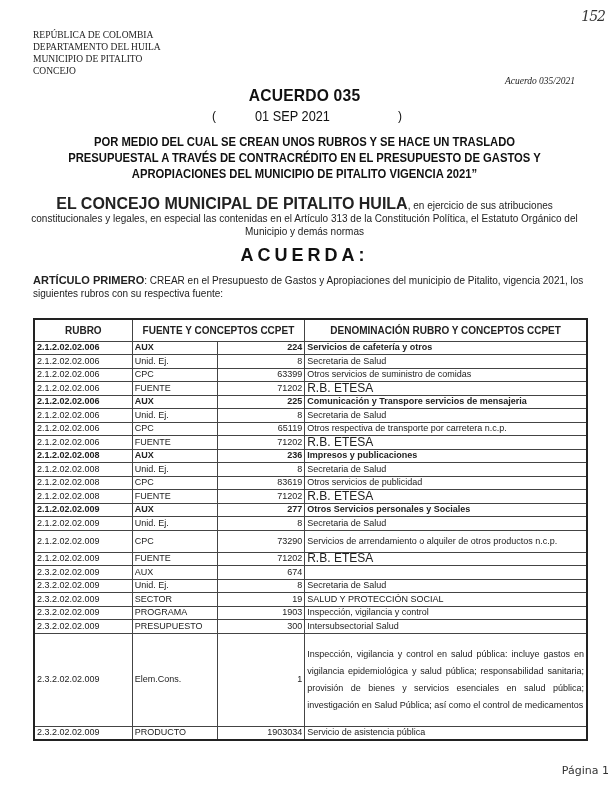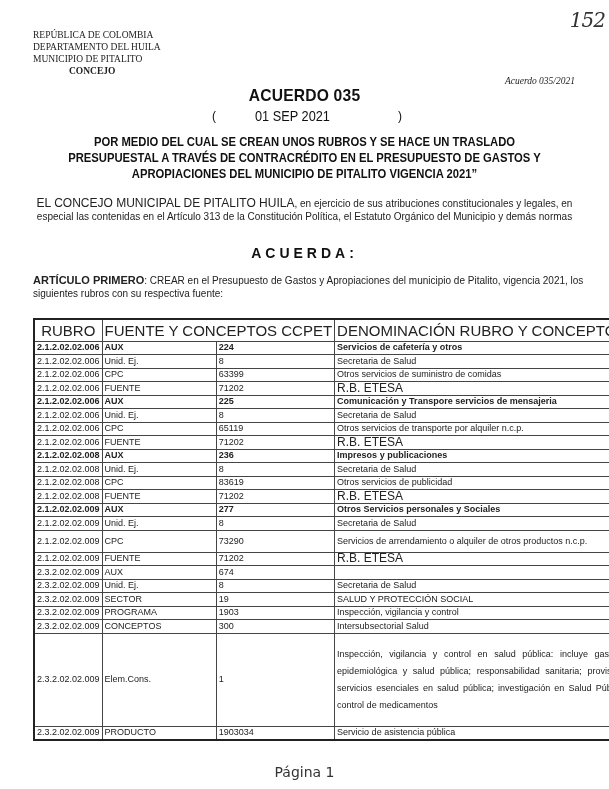--- a/index.html
+++ b/index.html
@@ -1,30 +1,30 @@
 <!DOCTYPE html>
 <html><head>
   <meta charset="utf-8">
   <style>
     * { margin: 0; padding: 0; box-sizing: border-box; }
     html, body { width: 609px; height: 789px; background: #ffffff; overflow: hidden; }
     body { position: relative; font-family: "Liberation Sans", sans-serif; color: #111; }
 
     .page-mark {
       position: absolute; right: 4px; top: 8px;
-      font-family: "DejaVu Serif", serif; font-style: italic; font-size: 20px; color: #333;
+      font-family: "DejaVu Serif", serif; font-style: italic; font-size: 14px; color: #333;
       letter-spacing: -1px;
     }
 
     .letterhead {
       position: absolute; left: 33px; top: 29px;
       font-family: "Liberation Serif", serif; font-size: 9.5px; line-height: 12px; color: #222;
       text-transform: uppercase;
     }
-    .letterhead .bold { font-weight: bold; margin-left: 36px; }
+    .letterhead .bold { font-weight: normal; }
 
     .acuerdo-ref {
       position: absolute; right: 34px; top: 76px;
       font-family: "Liberation Serif", serif; font-style: italic; font-size: 9.5px; color: #222;
     }
 
     .title {
       position: absolute; left: 0; width: 609px; top: 86px; text-align: center;
       font-family: "Liberation Sans", sans-serif; font-weight: bold; font-size: 17px;
       transform: scaleX(0.92); letter-spacing: 0.2px;
@@ -41,56 +41,56 @@
     .subtitle {
       position: absolute; left: 20px; width: 569px; top: 134px; text-align: center;
       font-weight: bold; font-size: 12.5px; line-height: 16px;
       transform: scaleX(0.9);
     }
 
     .intro {
       position: absolute; left: 26px; width: 557px; top: 197px; text-align: center;
       font-size: 10px; line-height: 13px; color: #222;
     }
-    .intro .strong { font-weight: normal; font-size: 12px; }
+    .intro .strong { font-weight: bold; font-size: 16px; }
 
     .acuerda {
       position: absolute; left: 0; width: 609px; top: 245px; text-align: center;
-      font-weight: bold; font-size: 14px; letter-spacing: 4px;
+      font-weight: bold; font-size: 18px; letter-spacing: 4px;
     }
 
     .articulo {
       position: absolute; left: 33px; width: 560px; top: 274px;
       font-size: 10px; line-height: 13px; color: #222;
     }
     .articulo .strong { font-weight: bold; font-size: 11px; }
 
     table.budget {
       position: absolute; left: 33px; top: 318px; width: 555px;
       border-collapse: collapse; font-size: 9px; color: #222;
       border: 2px solid #222;
     }
     table.budget td, table.budget th {
       border: 1px solid #444; padding: 0 2px; height: 13.5px; line-height: 11px;
       vertical-align: middle; white-space: nowrap;
     }
-    table.budget th { font-weight: normal; height: 22px; font-size: 15px; text-align: center; }
+    table.budget th { font-weight: bold; height: 22px; font-size: 10px; text-align: center; }
     table.budget col.c1 { width: 99px; }
     table.budget col.c2 { width: 85px; }
     table.budget col.c3 { width: 88px; }
     table.budget col.c4 { width: 283px; }
-    table.budget td.num { text-align: left; }
+    table.budget td.num { text-align: right; }
     table.budget tr.bold td { font-weight: bold; }
     table.budget tr.tall td { height: 22px; }
     table.budget td.wrap { white-space: normal; text-align: justify; line-height: 17px; padding: 12px 2px; }
     table.budget td.small { font-size: 12px; }
 
     .footer {
-      position: absolute; left: 0; width: 609px; top: 764px; text-align: center;
-      font-family: "DejaVu Sans", sans-serif; font-size: 14px; color: #333;
+      position: absolute; left: 0; width: 609px; top: 764px; text-align: right;
+      font-family: "DejaVu Sans", sans-serif; font-size: 11px; color: #333;
     }
   </style>
 </head>
 <body>
 
 <div class="page-mark">152</div>
 
 <div class="letterhead">
   <div>República de Colombia</div>
   <div>Departamento del Huila</div>
@@ -168,21 +168,21 @@
       <tr>
         <td>2.1.2.02.02.006</td>
         <td>Unid. Ej.</td>
         <td class="num">8</td>
         <td>Secretaria de Salud</td>
       </tr>
       <tr>
         <td>2.1.2.02.02.006</td>
         <td>CPC</td>
         <td class="num">65119</td>
-        <td>Otros servicios de transporte por alquiler n.c.p.</td>
+        <td>Otros respectiva de transporte por carretera n.c.p.</td>
       </tr>
       <tr>
         <td>2.1.2.02.02.006</td>
         <td>FUENTE</td>
         <td class="num">71202</td>
         <td class="small">R.B. ETESA</td>
       </tr>
       <tr class="bold">
         <td>2.1.2.02.02.008</td>
         <td>AUX</td>
@@ -250,21 +250,21 @@
         <td>SALUD Y PROTECCIÓN SOCIAL</td>
       </tr>
       <tr>
         <td>2.3.2.02.02.009</td>
         <td>PROGRAMA</td>
         <td class="num">1903</td>
         <td>Inspección, vigilancia y control</td>
       </tr>
       <tr>
         <td>2.3.2.02.02.009</td>
-        <td>CONCEPTOS</td>
+        <td>PRESUPUESTO</td>
         <td class="num">300</td>
         <td>Intersubsectorial Salud</td>
       </tr>
       <tr>
         <td>2.3.2.02.02.009</td>
         <td>Elem.Cons.</td>
         <td class="num">1</td>
         <td class="wrap">Inspección, vigilancia y control en salud pública: incluye gastos en vigilancia epidemiológica y salud pública; responsabilidad sanitaria; provisión de bienes y servicios esenciales en salud pública; investigación en Salud Pública; así como el control de medicamentos</td>
       </tr>
       <tr>

